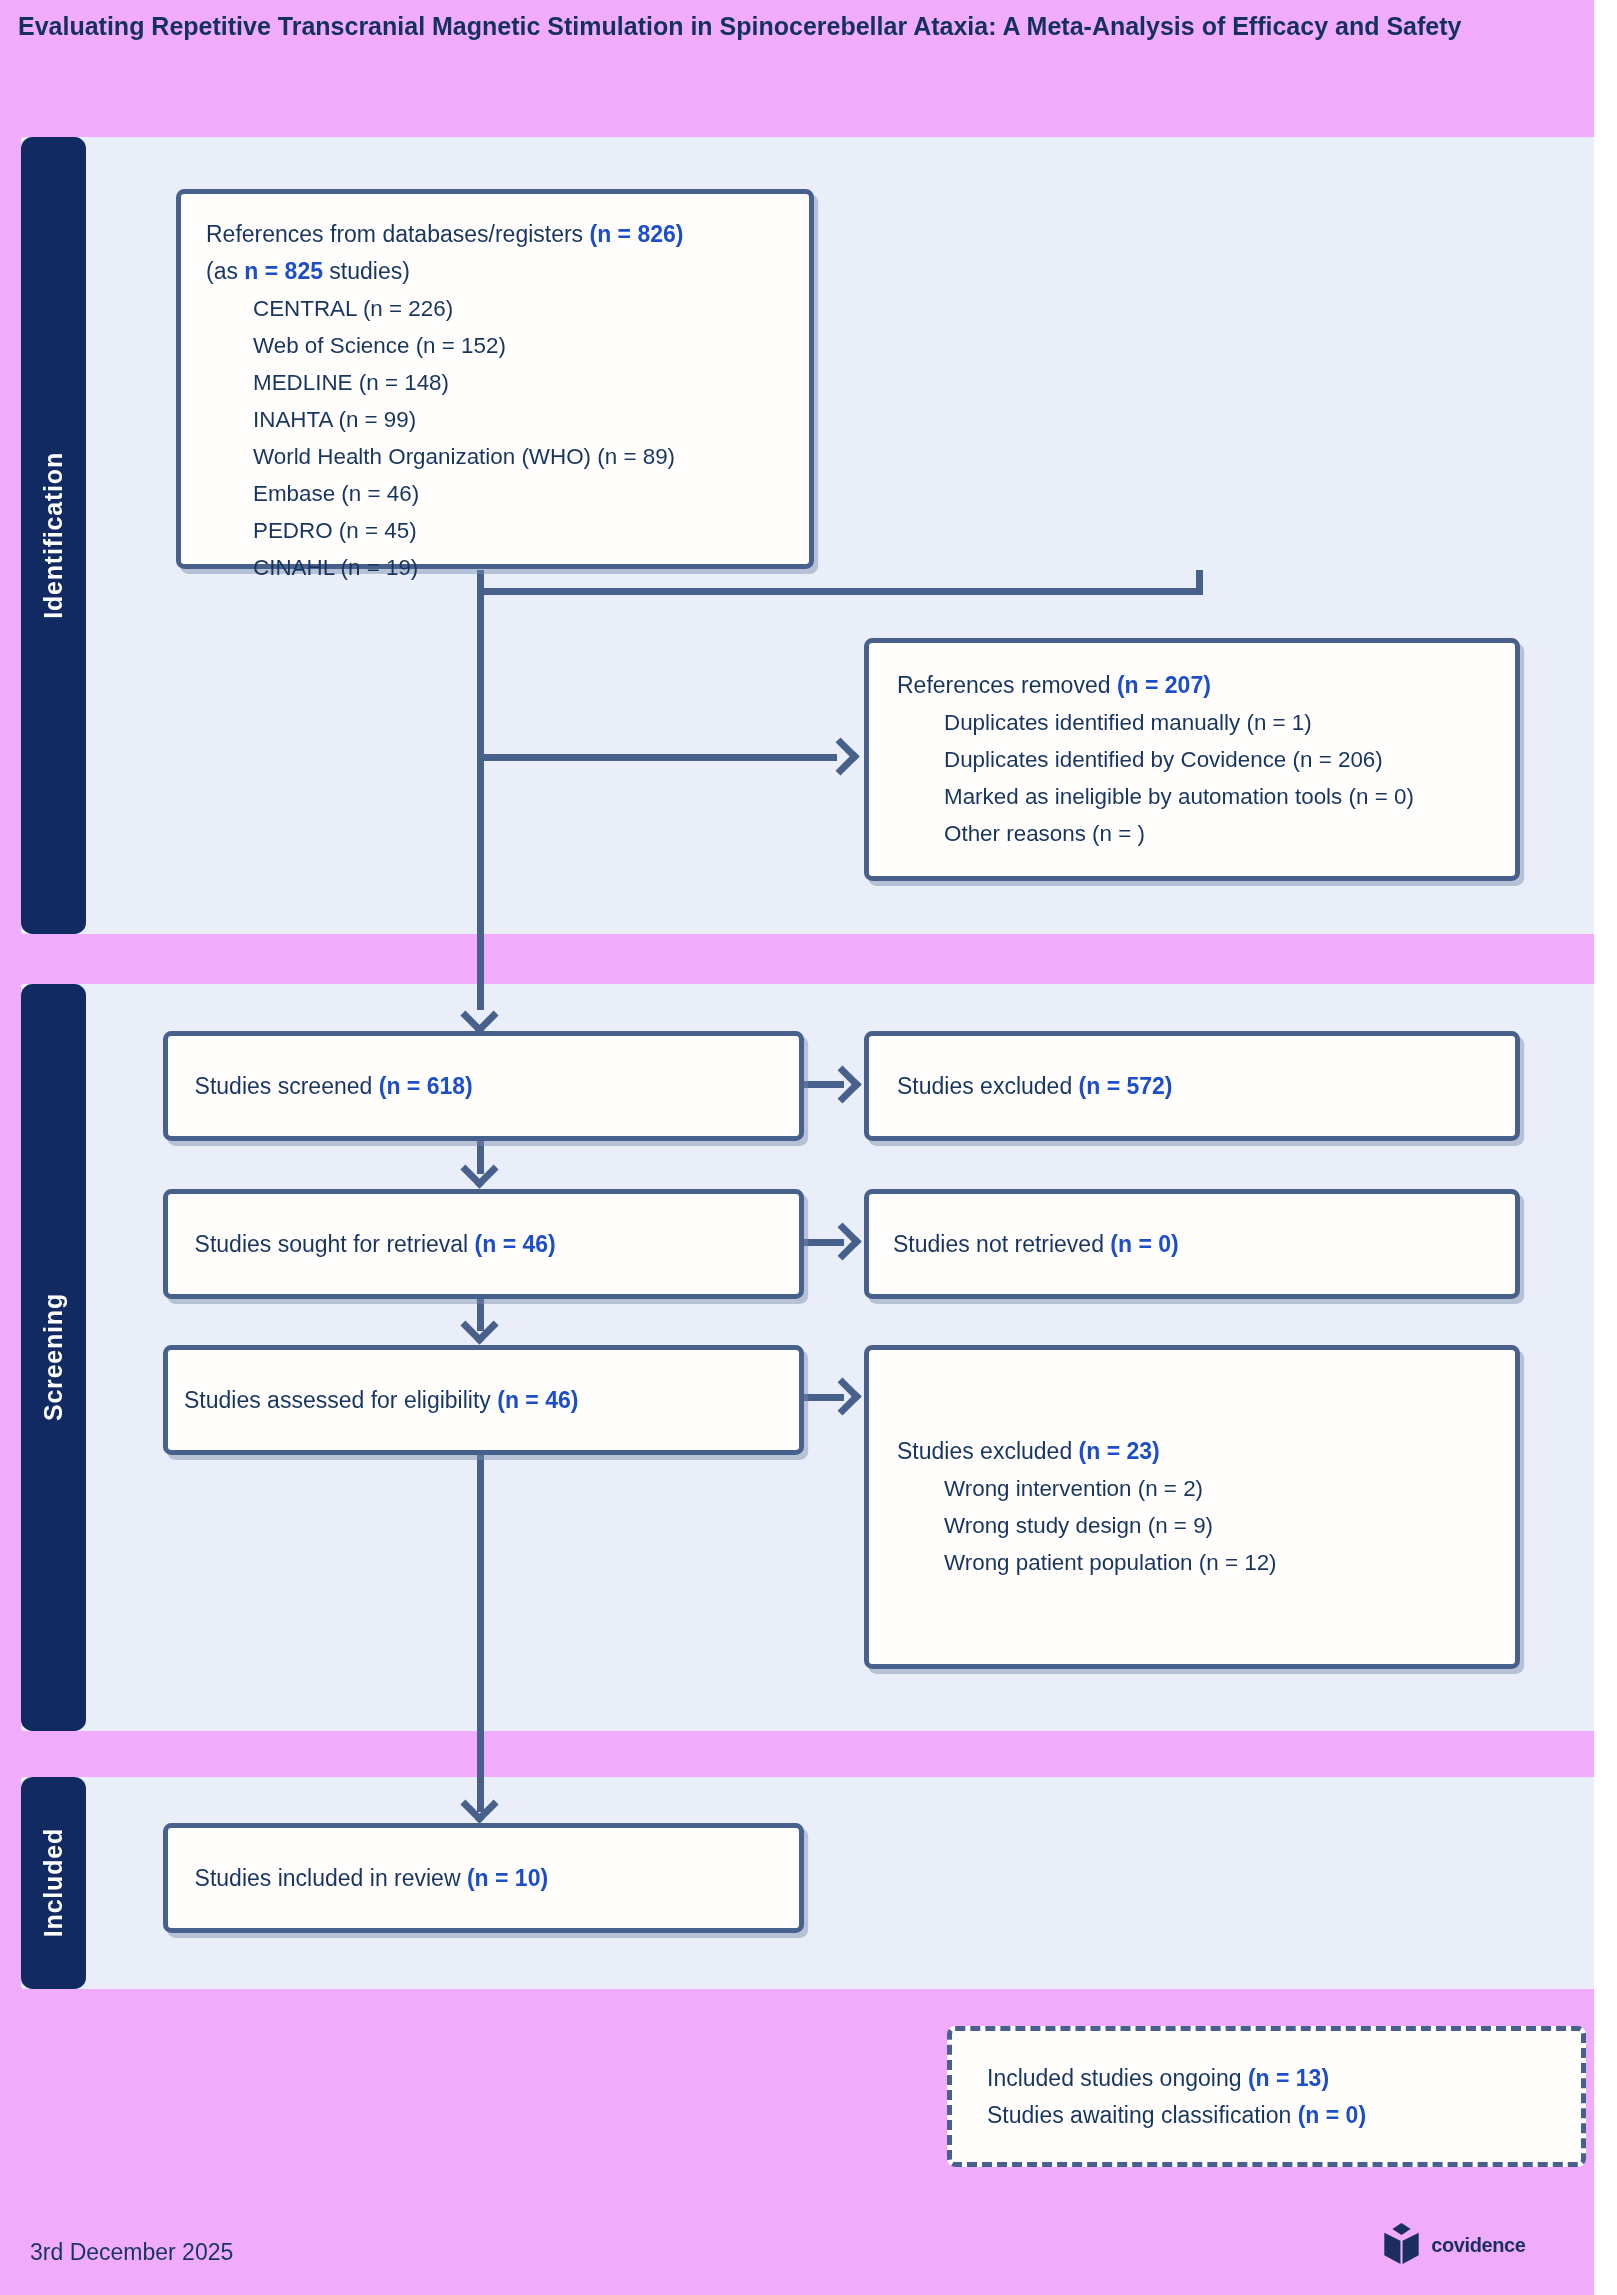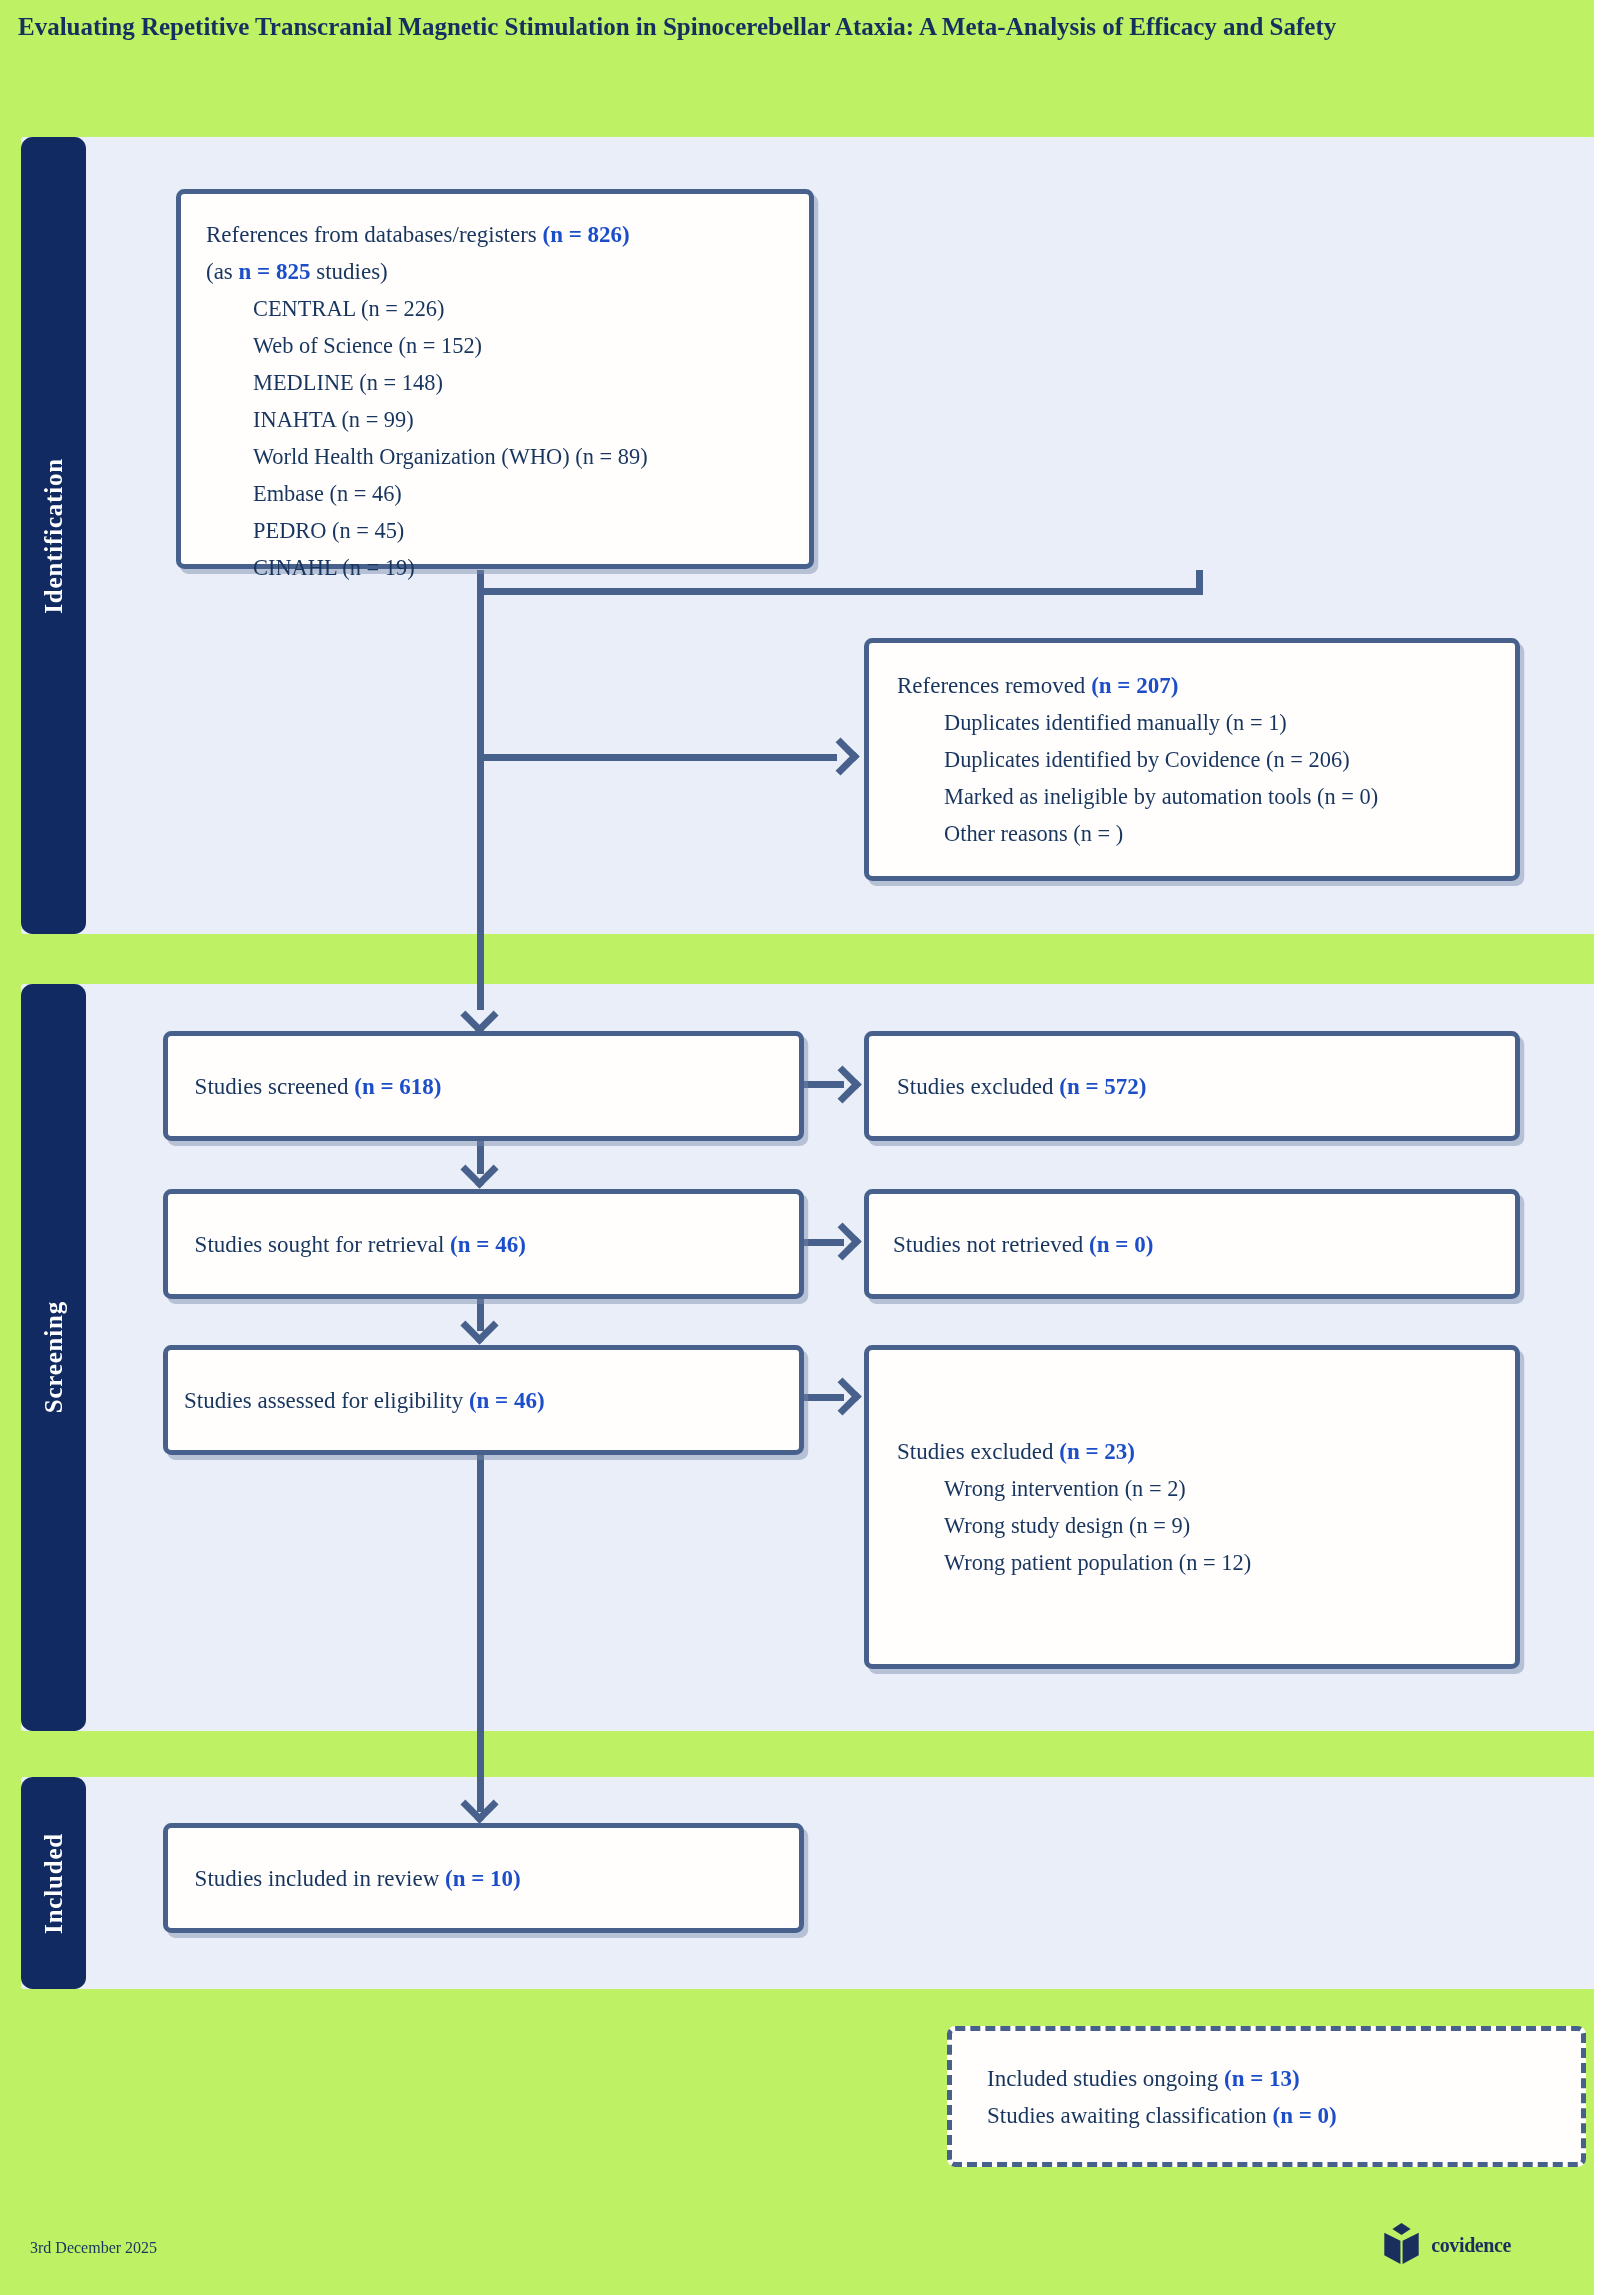--- a/index.html
+++ b/index.html
@@ -1,18 +1,18 @@
 <!DOCTYPE html>
 <html style="font-size:13.3px"><head>
 <meta charset="utf-8">
 <style>
   html,body{margin:0;padding:0;background:#ffffff;}
   #canvas{
-    position:relative;width:1594px;height:2295px;background:#bef264;
-    font-family:Liberation Serif, serif;color:#17355e;overflow:hidden;
+    position:relative;width:1594px;height:2295px;background:#f0abfc;
+    font-family:Liberation Sans, sans-serif;color:#17355e;overflow:hidden;
   }
   
   .doc-title{
     position:absolute;left:18px;top:8.3px;width:1578px;
     font-size:25px;font-weight:700;line-height:1.5;color:#14305f;
   }
   
   .band{position:absolute;left:21px;width:1582px;background:#e9eef9;border-radius:3.3px;}
   .band.id{top:137px;height:797px;}
   .band.scr{top:984px;height:747px;}
@@ -52,21 +52,21 @@
   .box-k{
     left:947px;top:2026px;width:639px;height:141px;padding-left:35px;
     border-style:dashed;box-shadow:none;
   }
   
   .conn{position:absolute;background:#47618c;}
   .arr{position:absolute;width:20px;height:20px;border:solid #47618c;border-width:0 7.5px 7.5px 0;background:transparent;}
   .arr.down{transform:rotate(45deg);}
   .arr.right{transform:rotate(-45deg);}
   
-  .date{position:absolute;left:30px;top:2239px;font-size:16px;color:#17355e;}
+  .date{position:absolute;left:30px;top:2239px;font-size:23px;color:#17355e;}
   .brand{position:absolute;left:1380px;top:2222px;display:flex;align-items:center;gap:8.3px;}
   .brand-name{font-size:20px;font-weight:700;color:#1b2f5e;letter-spacing:-0.4px;}
 </style>
 </head>
 <body>
 
 <div id="canvas">
 
   <div class="doc-title">Evaluating Repetitive Transcranial Magnetic Stimulation in Spinocerebellar Ataxia: A Meta-Analysis of Efficacy and Safety</div>
 

